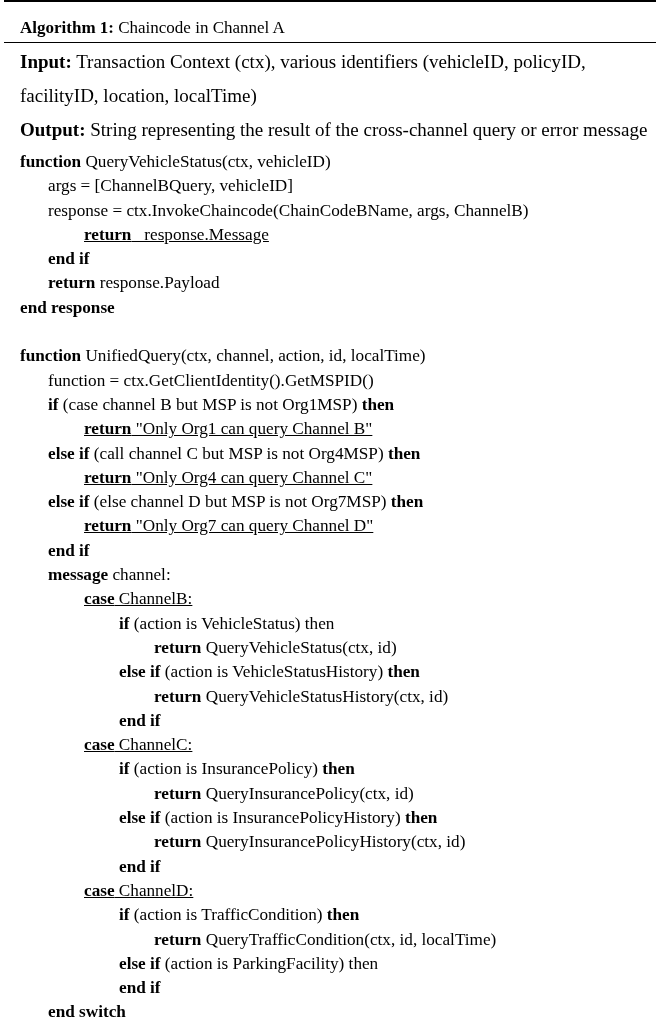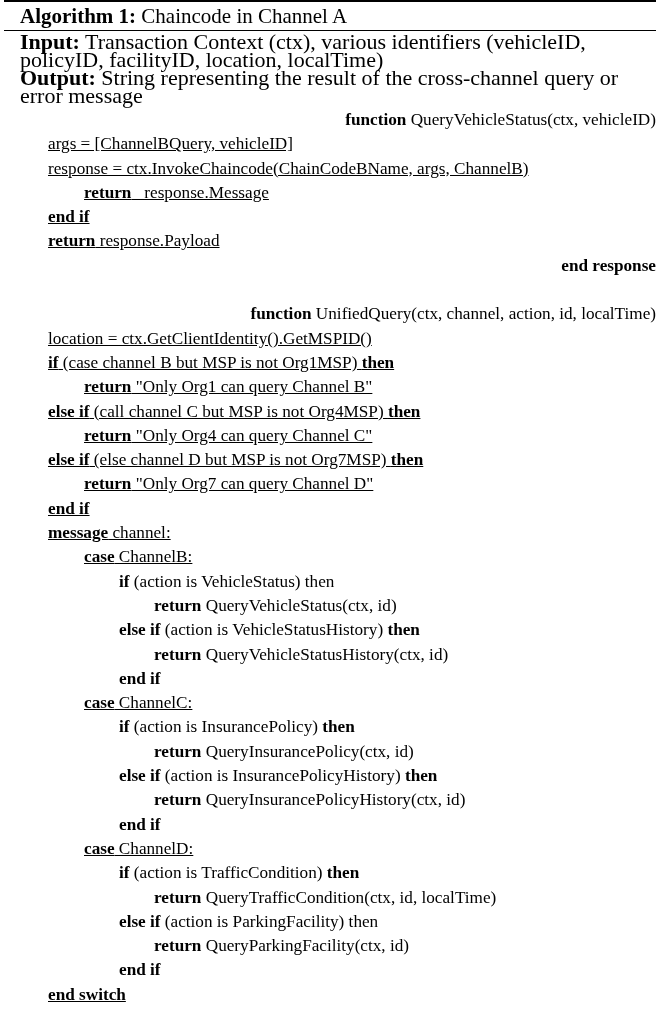--- a/index.html
+++ b/index.html
@@ -29,29 +29,29 @@
     border-top: 2.6px solid #000;
     margin: 0;
   }
   .rule-thin {
     height: 0;
     border-top: 1.1px solid #000;
     margin: 0;
   }
 
   .algo-title {
-    font-size: 21px;
+    font-size: 17px;
     line-height: 26px;
-    padding: 1px 0 1px 16px;
+    padding: 13px 0 1px 16px;
     white-space: nowrap;
   }
 
   .algo-io {
-    font-size: 22px;
-    line-height: 18px;
+    font-size: 19px;
+    line-height: 34px;
     padding: 2px 6px 1px 16px;
   }
   .algo-io .io-line {
     text-indent: 0;
   }
 
   .algo-body {
     font-size: 17.2px;
     line-height: 24.3px;
     padding: 0 0 2px 16px;
@@ -59,22 +59,22 @@
 
   .line {
     white-space: pre;
     height: 24.3px;
   }
   .line.blank {
     height: 24.3px;
   }
 
   
-  .i0 { padding-left: 0px; text-align: right; }
-  .i1 { padding-left: 28px; text-decoration: underline; }
+  .i0 { padding-left: 0px; }
+  .i1 { padding-left: 28px; }
   .i2 { padding-left: 64px; text-decoration: underline; }
   .i3 { padding-left: 99px; }
   .i4 { padding-left: 134px; }
 
   b, .kw { font-weight: bold; }
 
   .spacer-top { height: 2px; }
 </style>
 </head>
 <body>
@@ -103,21 +103,21 @@
   <div class="algo-body" id="algo-body">
       <div class="line i0"><b>function</b><span> QueryVehicleStatus(ctx, vehicleID)</span></div>
       <div class="line i1"><span>args = [ChannelBQuery, vehicleID]</span></div>
       <div class="line i1"><span>response = ctx.InvokeChaincode(ChainCodeBName, args, ChannelB)</span></div>
       <div class="line i2"><b>return</b><span>   response.Message</span></div>
       <div class="line i1"><b>end if</b></div>
       <div class="line i1"><b>return</b><span> response.Payload</span></div>
       <div class="line i0"><b>end response</b></div>
       <div class="line i0 blank"></div>
       <div class="line i0"><b>function</b><span> UnifiedQuery(ctx, channel, action, id, localTime)</span></div>
-      <div class="line i1"><span>location = ctx.GetClientIdentity().GetMSPID()</span></div>
+      <div class="line i1"><span>function = ctx.GetClientIdentity().GetMSPID()</span></div>
       <div class="line i1"><b>if</b><span> (case channel B but MSP is not Org1MSP) </span><b>then</b></div>
       <div class="line i2"><b>return</b><span> "Only Org1 can query Channel B"</span></div>
       <div class="line i1"><b>else if</b><span> (call channel C but MSP is not Org4MSP) </span><b>then</b></div>
       <div class="line i2"><b>return</b><span> "Only Org4 can query Channel C"</span></div>
       <div class="line i1"><b>else if</b><span> (else channel D but MSP is not Org7MSP) </span><b>then</b></div>
       <div class="line i2"><b>return</b><span> "Only Org7 can query Channel D"</span></div>
       <div class="line i1"><b>end if</b></div>
       <div class="line i1"><b>message</b><span> channel:</span></div>
       <div class="line i2"><b>case</b><span> ChannelB:</span></div>
       <div class="line i3"><b>if</b><span> (action is VehicleStatus) then</span></div>
@@ -128,18 +128,17 @@
       <div class="line i2"><b>case</b><span> ChannelC:</span></div>
       <div class="line i3"><b>if</b><span> (action is InsurancePolicy) </span><b>then</b></div>
       <div class="line i4"><b>return</b><span> QueryInsurancePolicy(ctx, id)</span></div>
       <div class="line i3"><b>else if</b><span> (action is InsurancePolicyHistory) </span><b>then</b></div>
       <div class="line i4"><b>return</b><span> QueryInsurancePolicyHistory(ctx, id)</span></div>
       <div class="line i3"><b>end if</b></div>
       <div class="line i2"><b>case</b><span> ChannelD:</span></div>
       <div class="line i3"><b>if</b><span> (action is TrafficCondition) </span><b>then</b></div>
       <div class="line i4"><b>return</b><span> QueryTrafficCondition(ctx, id, localTime)</span></div>
       <div class="line i3"><b>else if</b><span> (action is ParkingFacility) then</span></div>
-      <div class="line i4"><b>return</b><span> QueryParkingFacility(ctx, id)</span></div>
       <div class="line i3"><b>end if</b></div>
       <div class="line i1"><b>end switch</b></div>
     </div>
 
 </div>
 
 </body></html>

